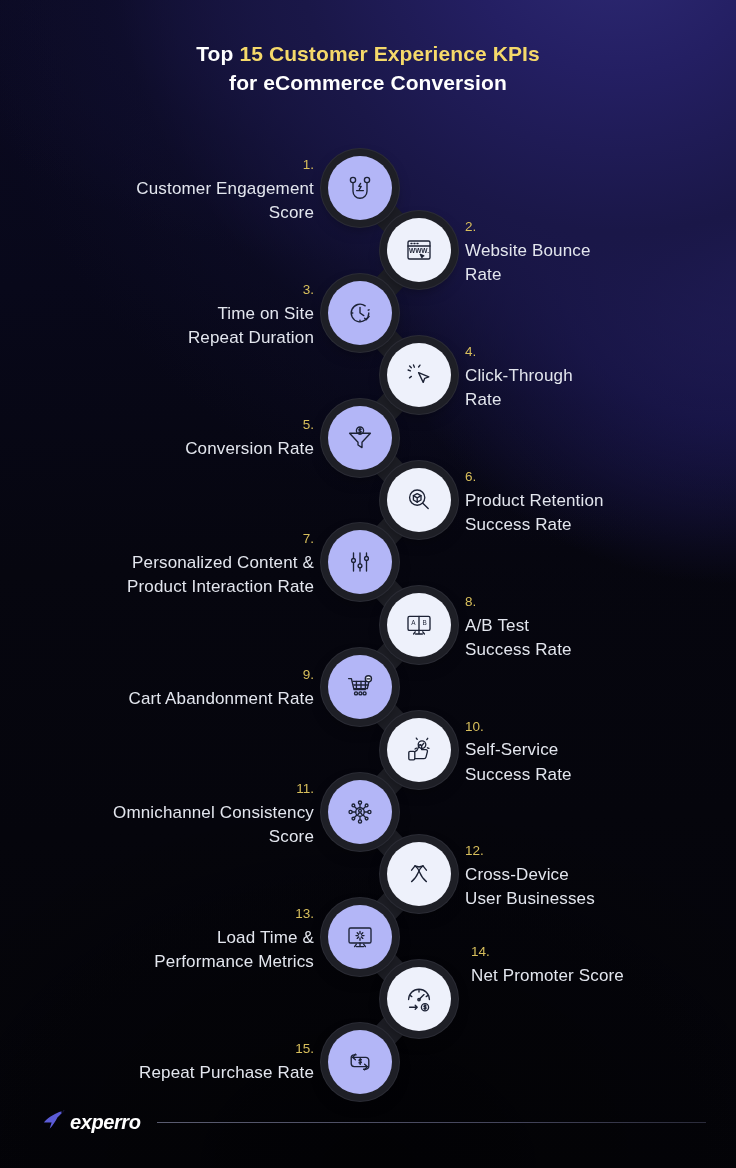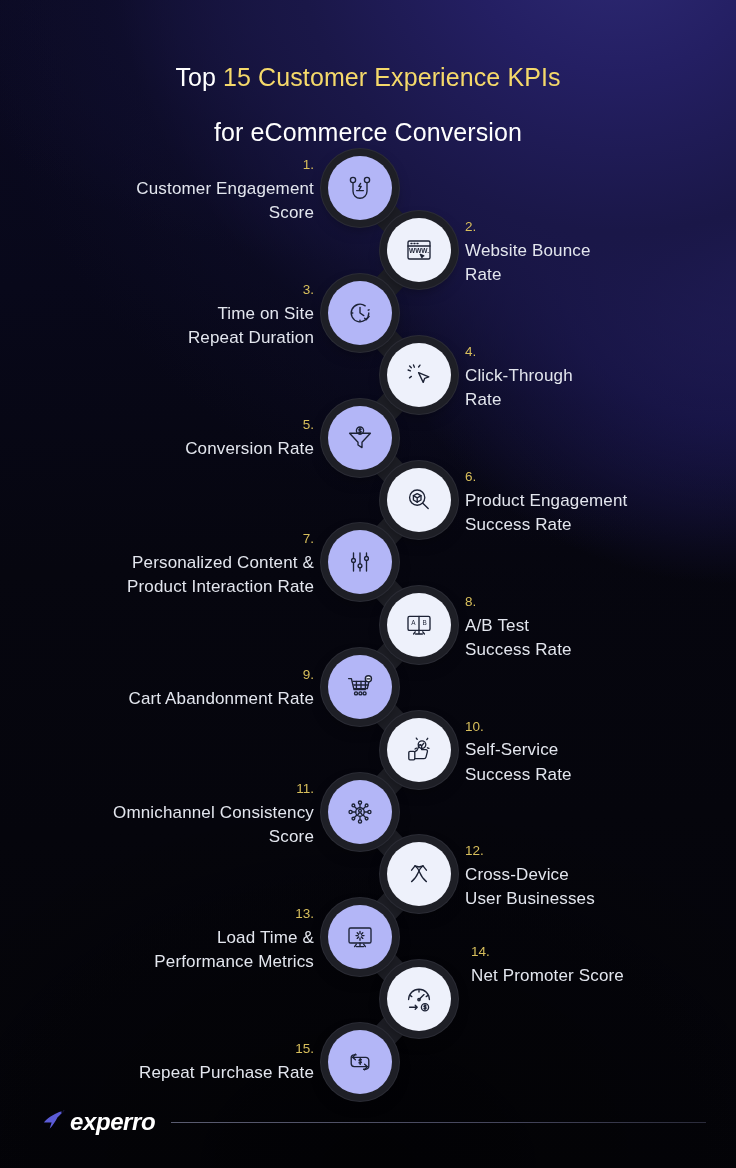--- a/index.html
+++ b/index.html
@@ -25,26 +25,25 @@
     pointer-events:none;
   }
 
   
   .title-wrap {
     position:absolute; top:40px; left:0; right:0;
     text-align:center;
     padding:0 54px;
   }
   .title-line {
-    font-size:25px;
-    font-weight:normal;
+    font-size:21px;
+    font-weight:bold;
     letter-spacing:.1px;
     line-height:1.38;
     color:#ffffff;
-    margin-top:20px;
   }
   .title-accent { color:#f5d96a; }
 
   
   .chain { position:absolute; top:140px; left:0; width:736px; height:980px; }
   .disc {
     position:absolute;
     width:64px; height:64px;
     border-radius:50%;
     display:flex; align-items:center; justify-content:center;
@@ -77,21 +76,21 @@
   .label.left-al  { text-align:left; }
 
   
   .footer {
     position:absolute; left:42px; right:30px; bottom:32px;
     display:flex; align-items:center; gap:16px;
   }
   .logo { display:flex; align-items:center; gap:2px; }
   .logo .mark { display:block; }
   .logo .word {
-    font-size:24px; font-weight:bold; font-style:italic;
+    font-size:20px; font-weight:bold; font-style:italic;
     color:#ffffff; letter-spacing:-.4px;
   }
   .footer .rule {
     flex:1; height:1px;
     background:linear-gradient(90deg, #5a5c70 0%, #43445a 65%, #2a2b3a 100%);
   }
 </style>
 </head>
 <body>
 
@@ -220,21 +219,21 @@
       <path d="M20.8 20.2l5.4 5.4"></path>
       <path d="M15.2 10.6l3.8 2.1v4.3l-3.8 2.2-3.8-2.2v-4.3z"></path>
       <path d="M15.2 14.9l3.8-2.2M15.2 14.9v4.3M15.2 14.9l-3.8-2.2"></path>
             </g>
           </svg>
         </span>
       </div>
       <div class="label left-al" style="top: 329px; left: 465px;">
         <div class="num">6.</div>
         <div class="txt">
-          <div>Product Engagement</div>
+          <div>Product Retention</div>
           <div>Success Rate</div>
         </div>
       </div>
       <div class="disc blue" style="left: 328px; top: 390.4px;">
         <span>
           <svg width="34" height="34" viewBox="0 0 34 34">
             <g stroke="#1c2235" stroke-width="1.35" fill="none" stroke-linecap="round" stroke-linejoin="round">
       <path d="M10.5 8v5.4M10.5 17.4V26M17 8v10.8M17 22.8V26M23.5 8v3.4M23.5 15.4V26"></path>
       <circle cx="10.5" cy="15.4" r="1.9"></circle>
               <circle cx="17" cy="20.8" r="1.9"></circle>

